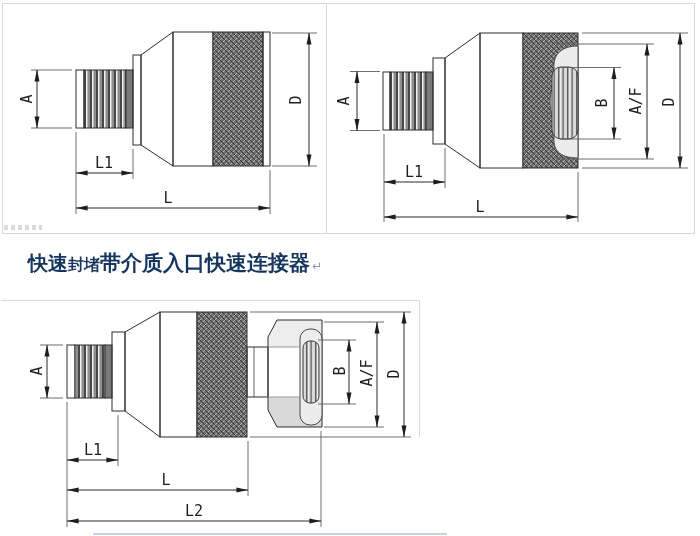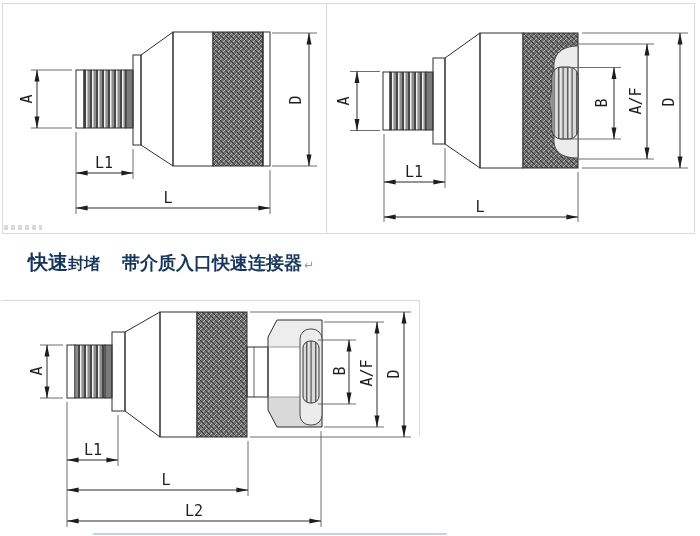--- a/index.html
+++ b/index.html
@@ -11,21 +11,21 @@
   .joint{stroke:#3a3a3a;stroke-width:0.8;}
   .dim{stroke:#2b2b2b;stroke-width:1;fill:none;marker-start:url(#arr);marker-end:url(#arr);}
   .ext{stroke:#5f5f5f;stroke-width:0.9;fill:none;}
   .faint{stroke:#d9d9d9;stroke-width:1;fill:none;}
   .flat{stroke:#9a9a9a;stroke-width:1;fill:none;}
   .lbl{font-family:"DejaVu Sans Mono","Liberation Mono",monospace;font-size:15px;fill:#1e1e1e;}
   
   .title{position:absolute;left:28px;top:249px;color:#17365d;font-weight:bold;white-space:nowrap;}
   .t1{font-size:20px;}
   .t2{font-size:16px;}
-  .t3{font-size:18px;margin-left:22px;}
+  .t3{font-size:21px;}
   .pmark{font-size:12px;color:#8a97ad;font-weight:normal;margin-left:2px;}
   .wm{position:absolute;left:4px;top:225px;width:38px;height:5px;opacity:.75;
       background:repeating-linear-gradient(90deg,#cdcdcd 0 4px,transparent 4px 7px);}
 </style>
 </head>
 <body>
 
 <div class="canvas">
 
 <svg width="700" height="536" viewBox="0 0 700 536">

